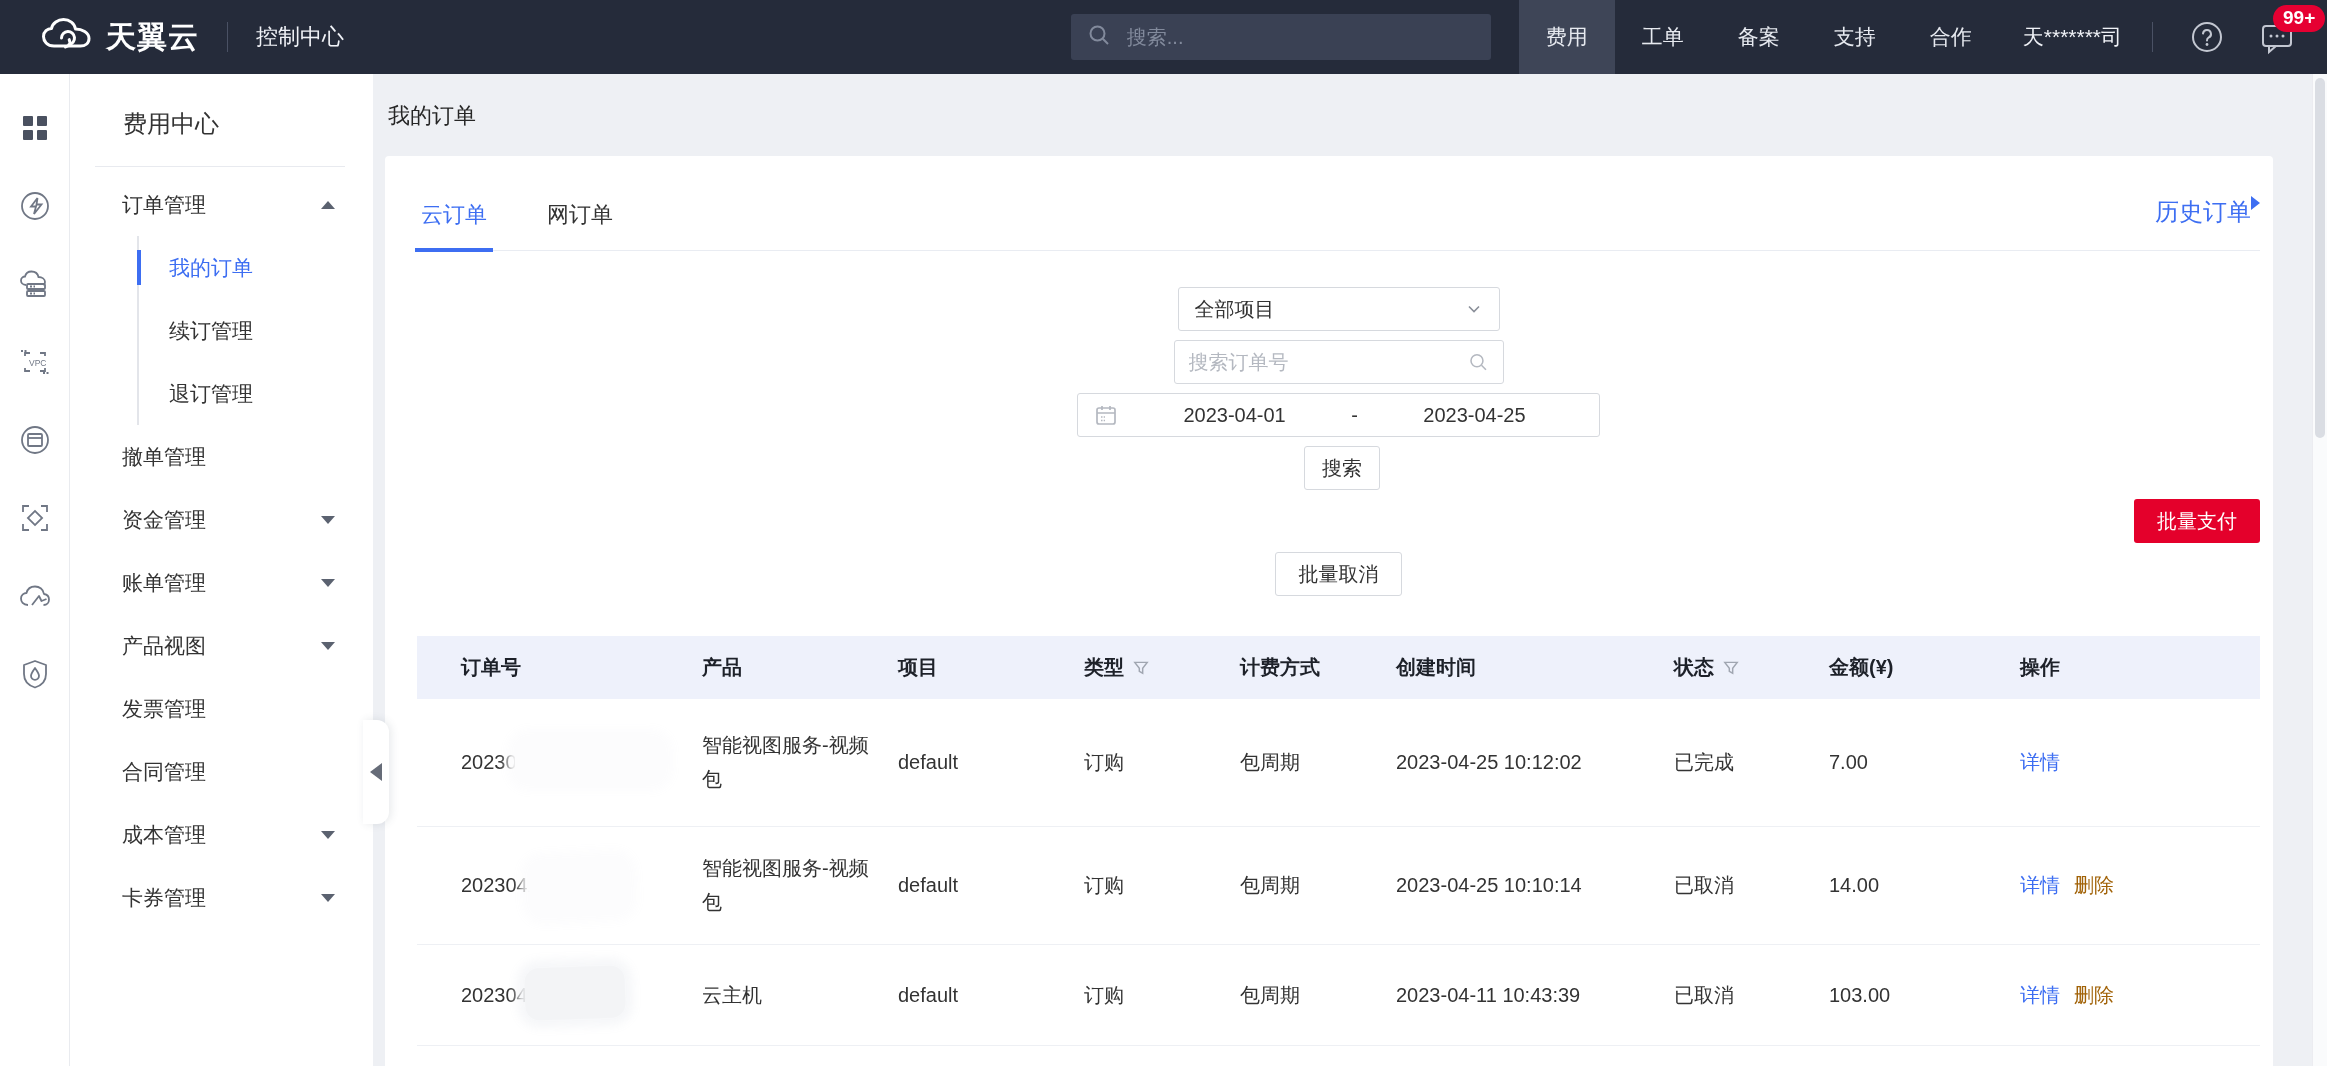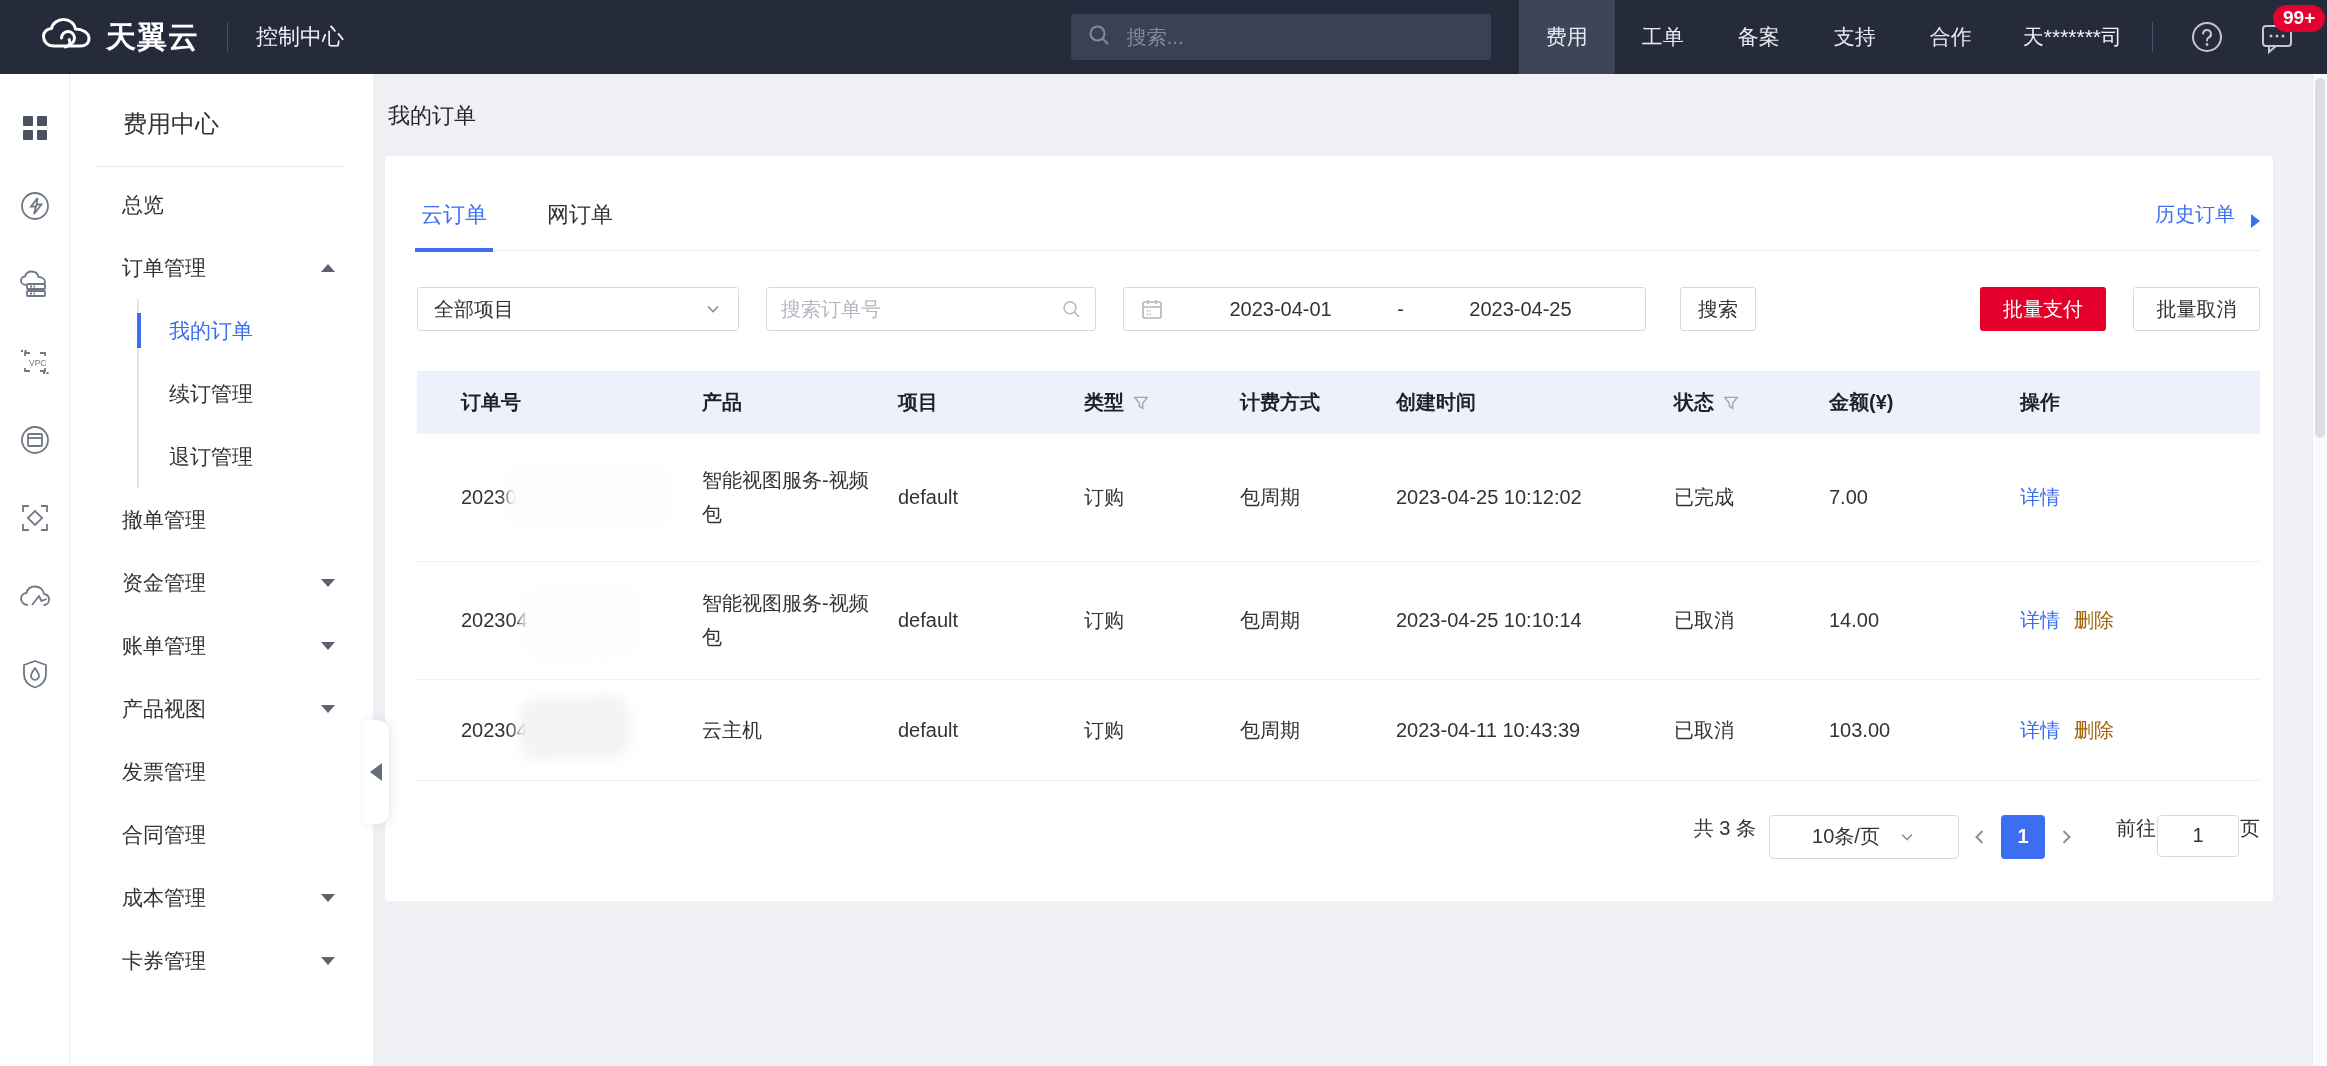--- a/index.html
+++ b/index.html
@@ -52,24 +52,24 @@
   .collapse-handle { position:absolute; left:-10px; top:646px; width:26px; height:104px; background:#fff;
     border-radius:0 12px 12px 0; box-shadow:2px 0 8px rgba(60,70,90,.12); display:flex; align-items:center; justify-content:center; cursor:pointer; }
   .collapse-handle .tri-left { width:0; height:0; border-top:9px solid transparent; border-bottom:9px solid transparent; border-right:12px solid #666c78; }
 
   .card { background:#fff; border-radius:4px; margin-top:25px; padding:0 13px 42px 32px; min-height:713px; }
 
   .tabs-row { display:flex; align-items:flex-end; border-bottom:1px solid #e9ecf2; padding-top:30px; position:relative; }
   .tab { font-size:22px; color:#333; padding:14px 4px 20px 4px; margin-right:52px; cursor:pointer; position:relative; }
   .tab.active { color:#3d6ef2; }
   .tab.active::after { content:""; position:absolute; left:-2px; right:-2px; bottom:-2px; height:4px; background:#3d6ef2; }
-  .history-link { margin-left:auto; font-size:20px; color:#3d6ef2; display:flex; align-items:flex-end; gap:16px; padding-bottom:22px; cursor:pointer; }
+  .history-link { margin-left:auto; font-size:24px; color:#3d6ef2; display:flex; align-items:flex-start; gap:0; padding-bottom:22px; cursor:pointer; }
   .tri-right-blue { width:0; height:0; border-top:7px solid transparent; border-bottom:7px solid transparent; border-left:9px solid #3d6ef2; }
 
-  .filters { display:flex; align-items:center; margin-top:36px; gap:27px; }
+  .filters { display:flex; align-items:center; margin-top:36px; gap:9px;flex-direction:column; }
   .ctl { height:44px; border:1px solid #d6d9de; border-radius:3px; background:#fff; display:flex; align-items:center; font-size:20px; color:#333; }
   .select-project { width:322px; padding:0 16px; justify-content:space-between; cursor:pointer; }
   .order-search { width:330px; padding:0 14px; }
   .order-search input { border:none; outline:none; font-size:20px; width:100%; color:#333; font-family:inherit; }
   .order-search input::placeholder { color:#b4b8c0; }
   .date-range { width:523px; padding:0 16px; gap:8px; cursor:pointer; }
   .date-val { flex:1; text-align:center; color:#333; }
   .date-sep { color:#333; }
   .btn { height:44px; border-radius:3px; font-size:20px; display:flex; align-items:center; justify-content:center; cursor:pointer; }
   .btn-plain { border:1px solid #d6d9de; background:#fff; color:#333; }
@@ -234,23 +234,20 @@
         <path d="M15 3 L26 7 V16 C26 23 21.5 27.5 15 29.5 C8.5 27.5 4 23 4 16 V7 Z"></path>
         <path d="M15 10 C17.5 13.5 19 15.5 19 17.8 A4 4 0 0 1 11 17.8 C11 15.5 12.5 13.5 15 10 Z"></path>
       </svg>
     </div>
   </div>
 
   <div class="sidebar">
     <div class="side-title">费用中心</div>
     <div class="side-hr"></div>
     <ul class="side-menu">
-      <li class="side-item">
-          <span>总览</span>
-        </li>
       <li class="side-item">
         <span>订单管理</span>
         <span class="arrow tri up"></span>
       </li>
       <ul class="subgroup">
         <li class="side-subitem active">
           <span class="active-bar"></span>
           <span>我的订单</span>
         </li>
         <li class="side-subitem">

